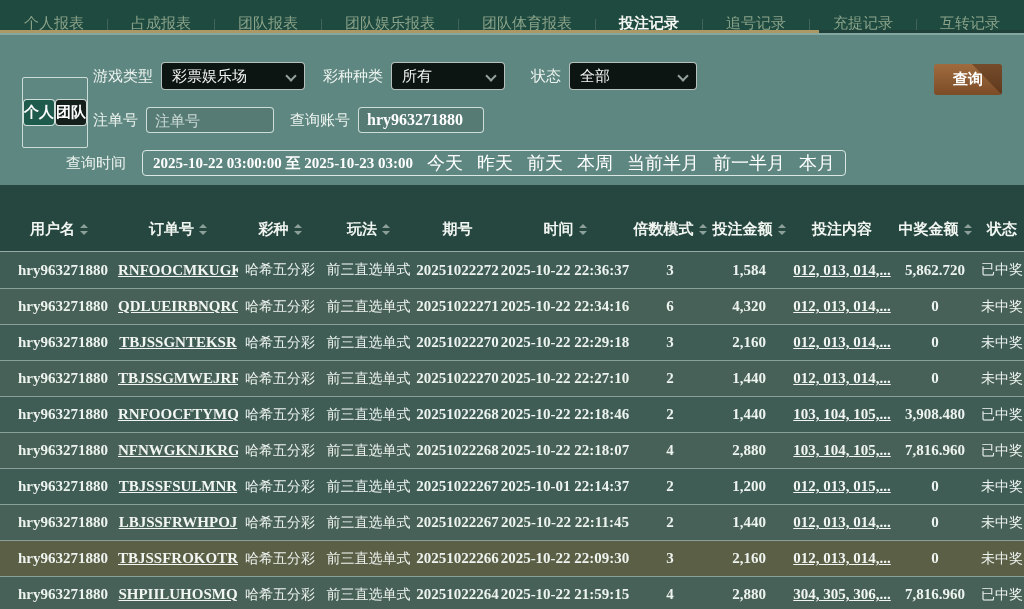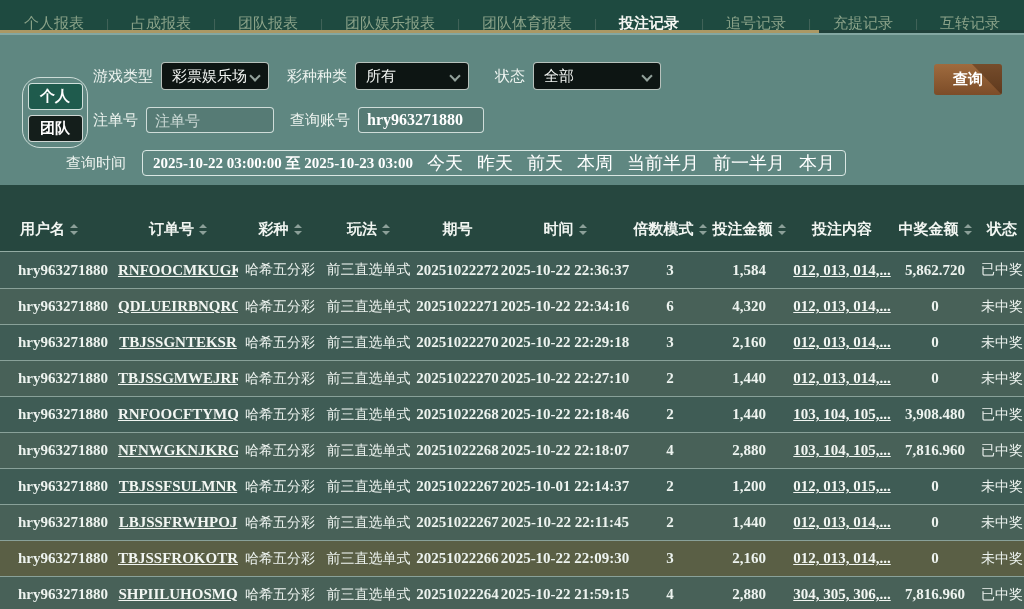--- a/index.html
+++ b/index.html
@@ -16,22 +16,22 @@
   .nav-item { font-size:15px; color:#8ba389; cursor:pointer; white-space:nowrap; }
   .nav-item.active { color:#f5f7f2; font-weight:bold; }
   .nav-sep { color:#43655a; font-size:12px; }
 
   
   .filters { position:absolute; top:33px; left:0; width:1024px; height:152px;
              background:#5f8781; border-top:2px solid #84a7a2; color:#eef3f0; }
   .flabel { font-size:15px; color:#eef4f0; margin-right:8px; white-space:nowrap; }
 
   .scope-box { position:absolute; left:22px; top:42px; width:66px; height:71px;
-               border:1px solid rgba(240,248,244,.75); border-radius:18px;
-               display:flex; flex-direction:column; align-items:center;
+               border:1px solid rgba(240,248,244,.75); border-radius:2px;
+               display:flex; flex-direction:row; align-items:center;
                justify-content:space-evenly; padding:0; }
   .scope-btn { width:55px; height:27px; border:1px solid rgba(240,248,244,.85);
                border-radius:4px; color:#fff; font-size:15px; font-weight:bold;
                display:flex; align-items:center; justify-content:center; cursor:pointer; }
   .scope-btn.personal { background:#1f5b4d; }
   .scope-btn.team { background:#141e1b; }
 
   .frow { position:absolute; display:flex; align-items:center; }
   .frow1 { left:93px; top:27px; }
   .frow2 { left:93px; top:72px;justify-content:flex-end; }
@@ -68,21 +68,21 @@
   
   .table { position:absolute; top:185px; left:0; width:1024px; bottom:0;
            background:#26473f; overflow:hidden; }
   .grid { display:grid;
           grid-template-columns:118px 120px 84px 93px 85px 130px 80px 78px 108px 78px 56px;
           width:1030px; }
   .thead { height:67px; align-items:center; padding-top:22px;
            border-bottom:1px solid #93aba3; }
   .th { display:flex; align-items:center; justify-content:center; gap:5px;
         font-size:15px; font-weight:bold; color:#f2f6f2; cursor:pointer; white-space:nowrap; }
-  .th.left { justify-content:flex-start; padding-left:20px; }
+  .th.left { justify-content:flex-start; padding-left:30px; }
   .sort { display:inline-flex; flex-direction:column; gap:3px; }
   .sort i { display:block; width:0; height:0; border-left:4px solid transparent;
             border-right:4px solid transparent; }
   .sort .up { border-bottom:4px solid rgba(224,234,228,.55); }
   .sort .dn { border-top:4px solid rgba(224,234,228,.55); }
 
   .tr { height:36px; align-items:center; border-top:1px solid #89a199; }
   .tr:first-of-type { border-top:none; }
   .tr.odd  { background:#3f5c55; }
   .tr.even { background:#486158; }
@@ -119,21 +119,21 @@
     </nav>
 
   <section class="filters">
     <div class="scope-box">
       <div class="scope-btn personal">个人</div>
       <div class="scope-btn team">团队</div>
     </div>
 
     <div class="frow frow1">
       <span class="flabel">游戏类型</span>
-      <div class="sel" style="width:108px">
+      <div class="sel" style="width:144px">
         <span>彩票娱乐场</span>
         <span class="chev"></span>
       </div>
       <span class="flabel" style="margin-left:18px">彩种种类</span>
       <div class="sel" style="width:114px">
         <span>所有</span>
         <span class="chev"></span>
       </div>
       <span class="flabel" style="margin-left:26px">状态</span>
       <div class="sel" style="width:128px">

